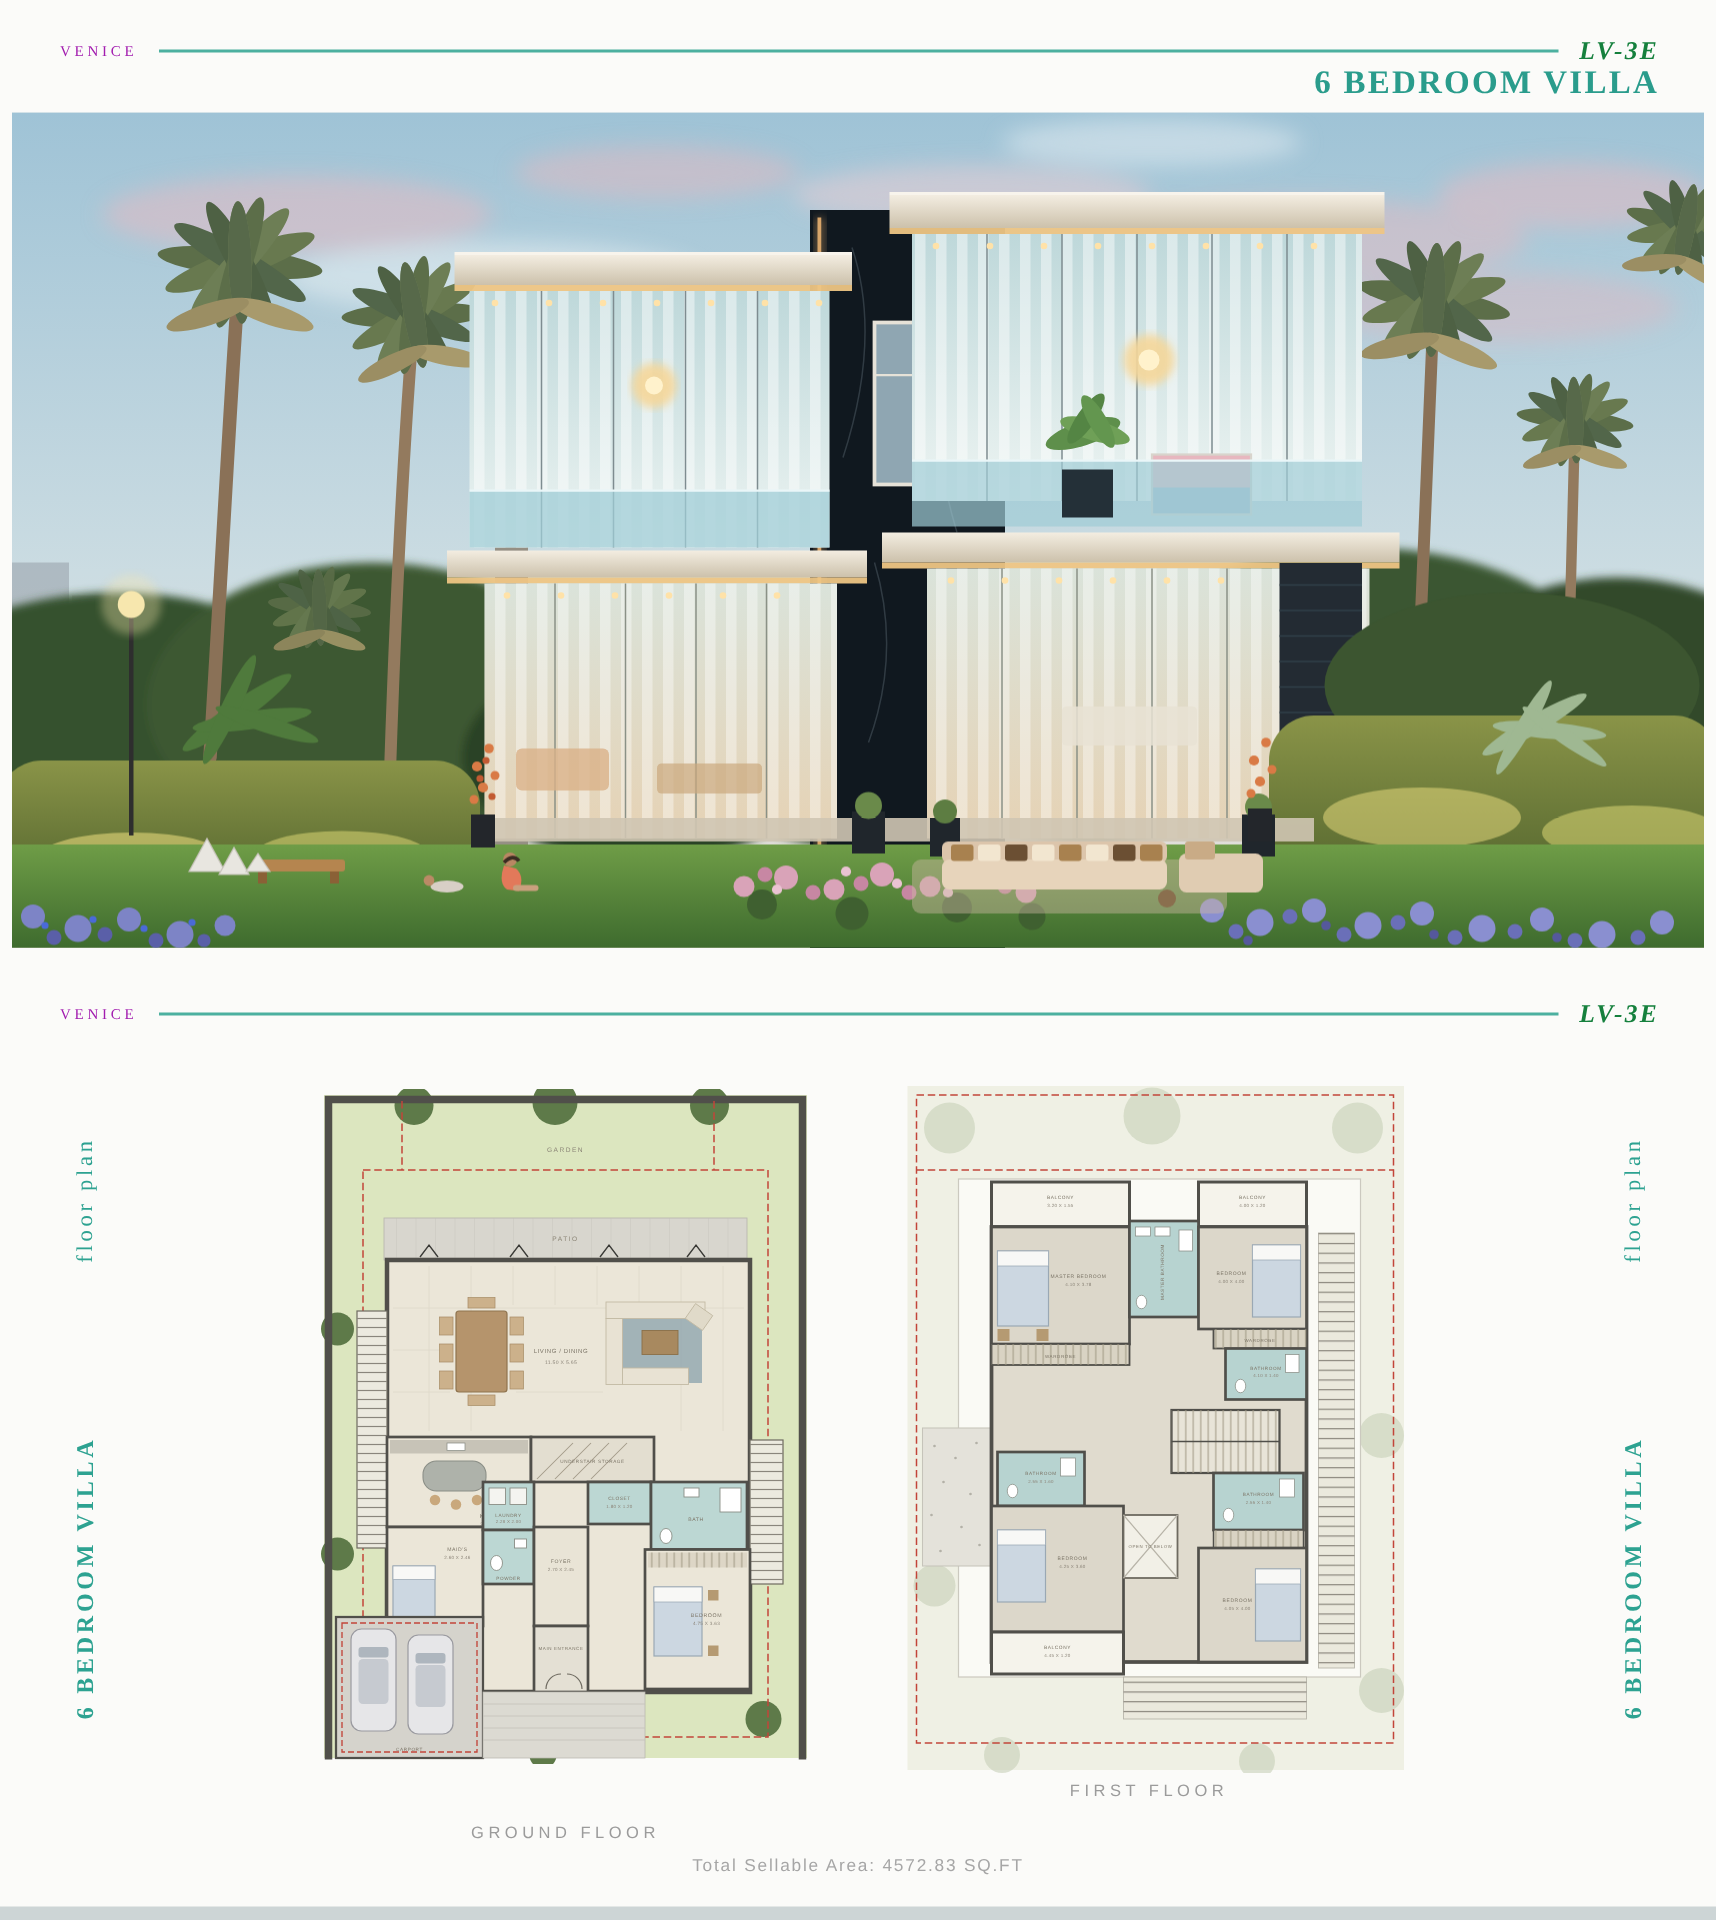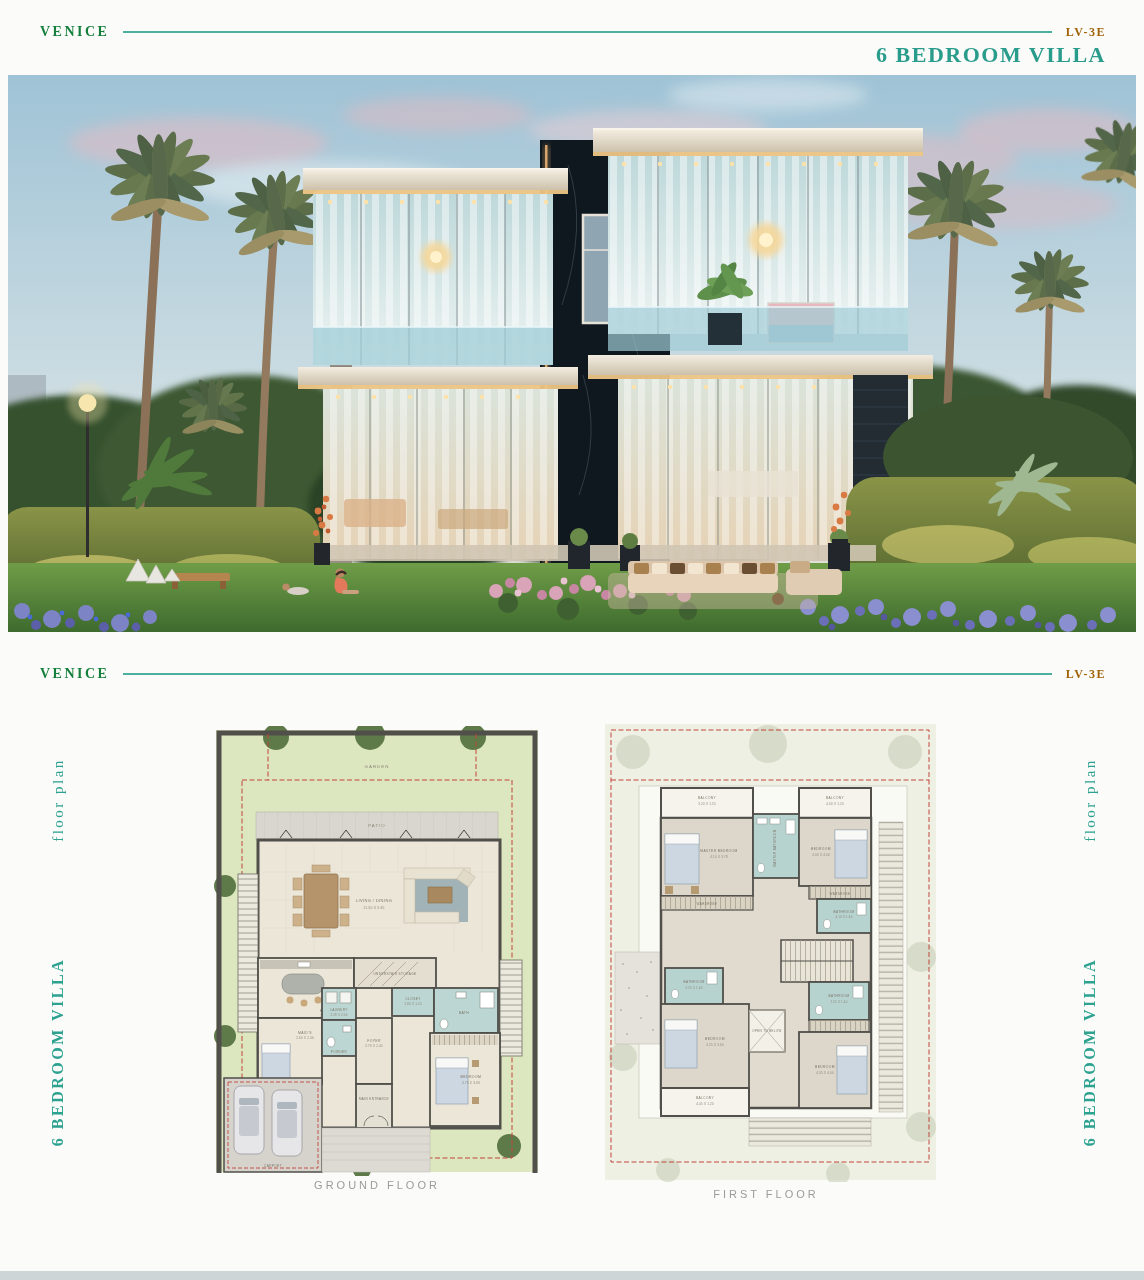--- a/index.html
+++ b/index.html
@@ -1,23 +1,23 @@
 <!DOCTYPE html>
 <html><head>
 <meta charset="utf-8">
 <style>
   html,body{margin:0;padding:0;}
   body{width:1144px;height:1280px;background:#fbfbf9;overflow:hidden;
        font-family:"Liberation Serif",serif;position:relative;}
   .page{position:absolute;inset:0;}
   
   .hdr{position:absolute;left:40px;right:38px;display:flex;align-items:center;gap:14px;}
-  .brand{color:#15803d;font-size:14px;letter-spacing:2.5px;font-weight:bold;}
+  .brand{color:#a21caf;font-size:10px;letter-spacing:2.5px;font-weight:normal;}
   .rule{flex:1;height:2px;background:#2da291;opacity:.85;}
-  .unit{color:#a16207;font-size:12px;letter-spacing:1.5px;font-weight:bold;}
+  .unit{color:#15803d;font-size:17px;letter-spacing:1.5px;font-weight:bold;font-style:italic;}
   .page-title{position:absolute;right:38px;top:42px;color:#2a9c8c;font-size:22px;
               letter-spacing:1.5px;font-weight:bold;}
   
   .hero{position:absolute;left:8px;top:75px;width:1128px;height:557px;overflow:hidden;
         background:#bcd2dc;}
   .hero svg{display:block;}
   
   .vlabel{position:absolute;white-space:nowrap;color:#2da291;
           transform:translate(-50%,-50%) rotate(-90deg);}
   .vlabel.fp{font-size:15px;letter-spacing:2.5px;}
@@ -763,16 +763,17 @@
       <text x="222" y="351.5" class="pd" style="font-size:3px">4.05 X 4.00</text>
     </g>
     <g>
       <rect x="58" y="366" width="88" height="28" fill="#f5f3eb" stroke="#504f4a" stroke-width="2"></rect>
       <text x="102" y="377" class="pl" style="font-size:3.2px">BALCONY</text>
       <text x="102" y="382.5" class="pd" style="font-size:3px">4.45 X 1.20</text>
     </g>
   </svg>
   </div>
 
-  <div class="caption" style="left:377px;top:1179px;">GROUND FLOOR</div>
+  <div class="caption" style="left:377px;top:1216px;">GROUND FLOOR</div>
   <div class="caption" style="left:766px;top:1188px;">FIRST FLOOR</div>
+  <div class="footer-area">Total Sellable Area: 4572.83 SQ.FT</div>
   <div class="bottom-strip"></div>
 </div>
 
 </body></html>

